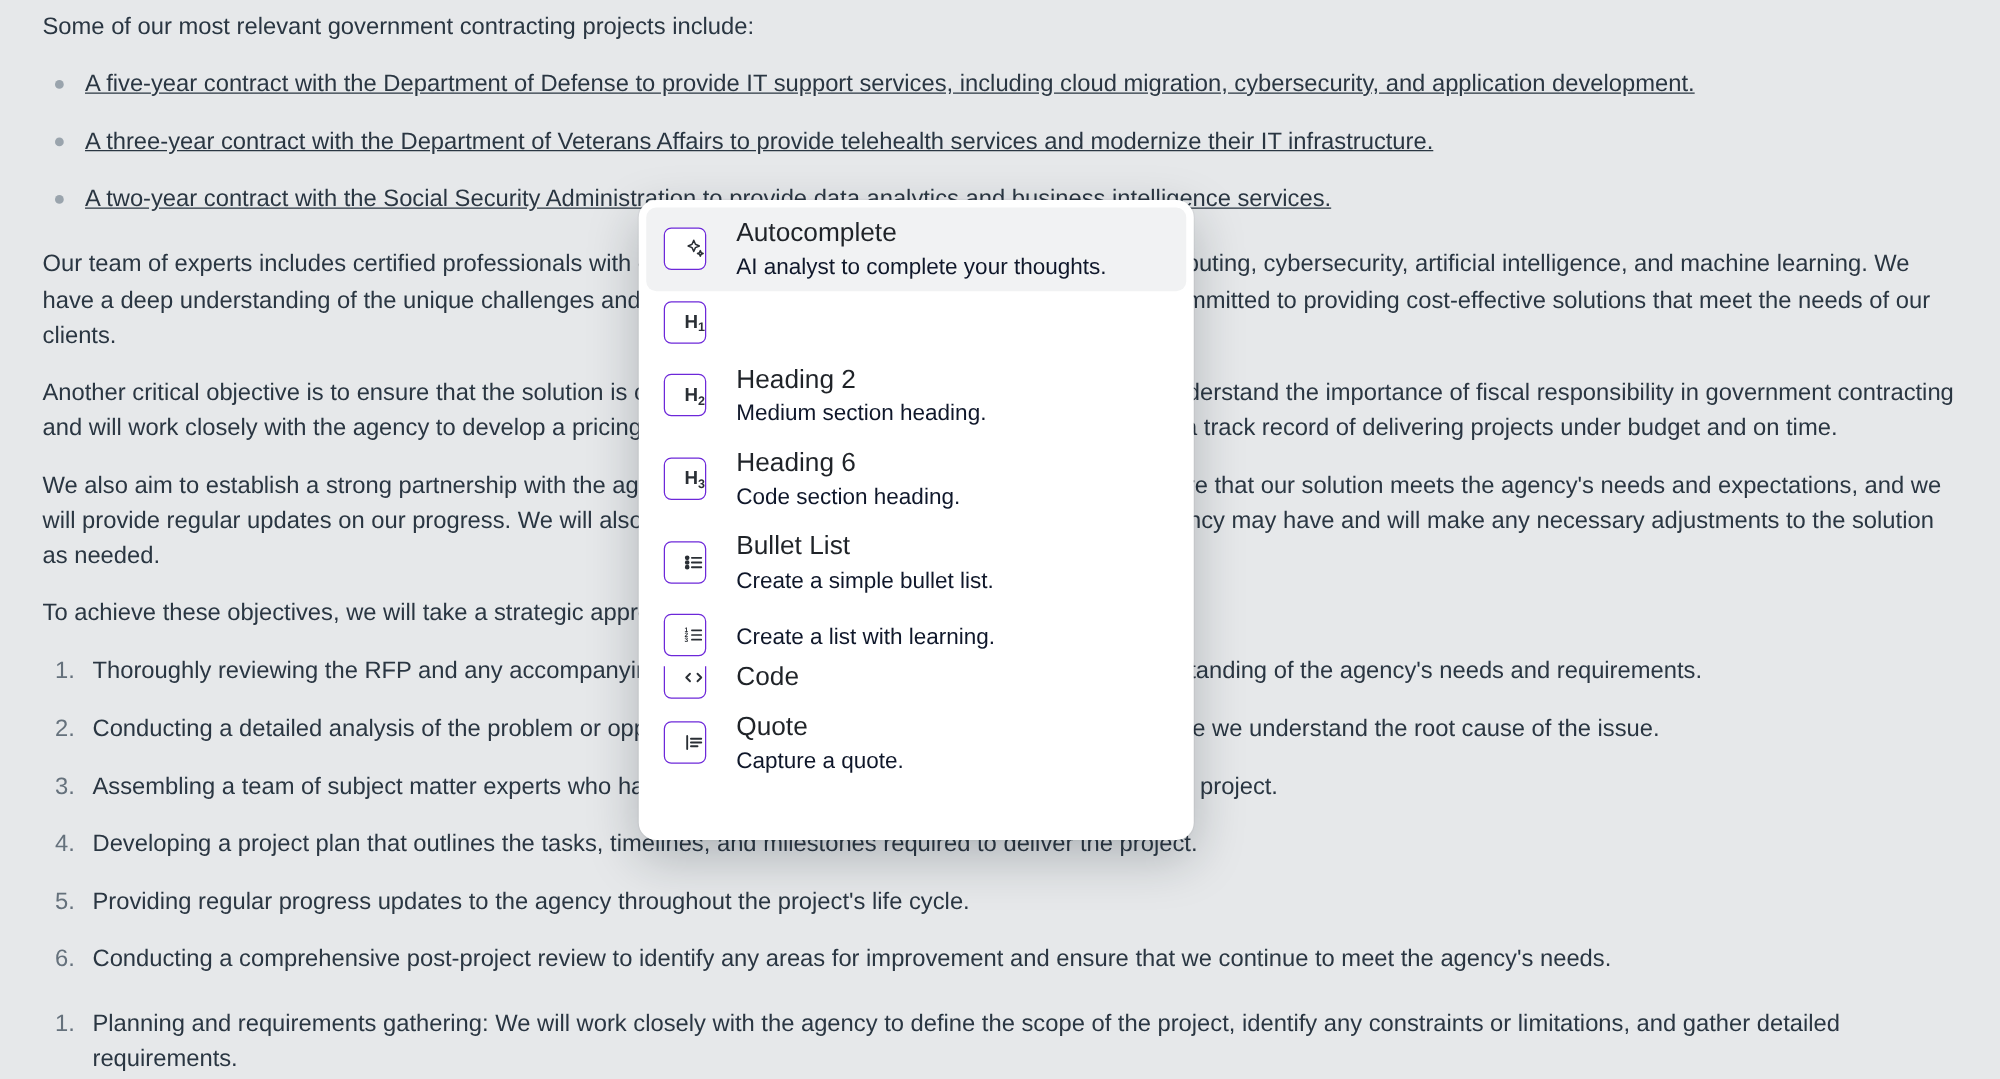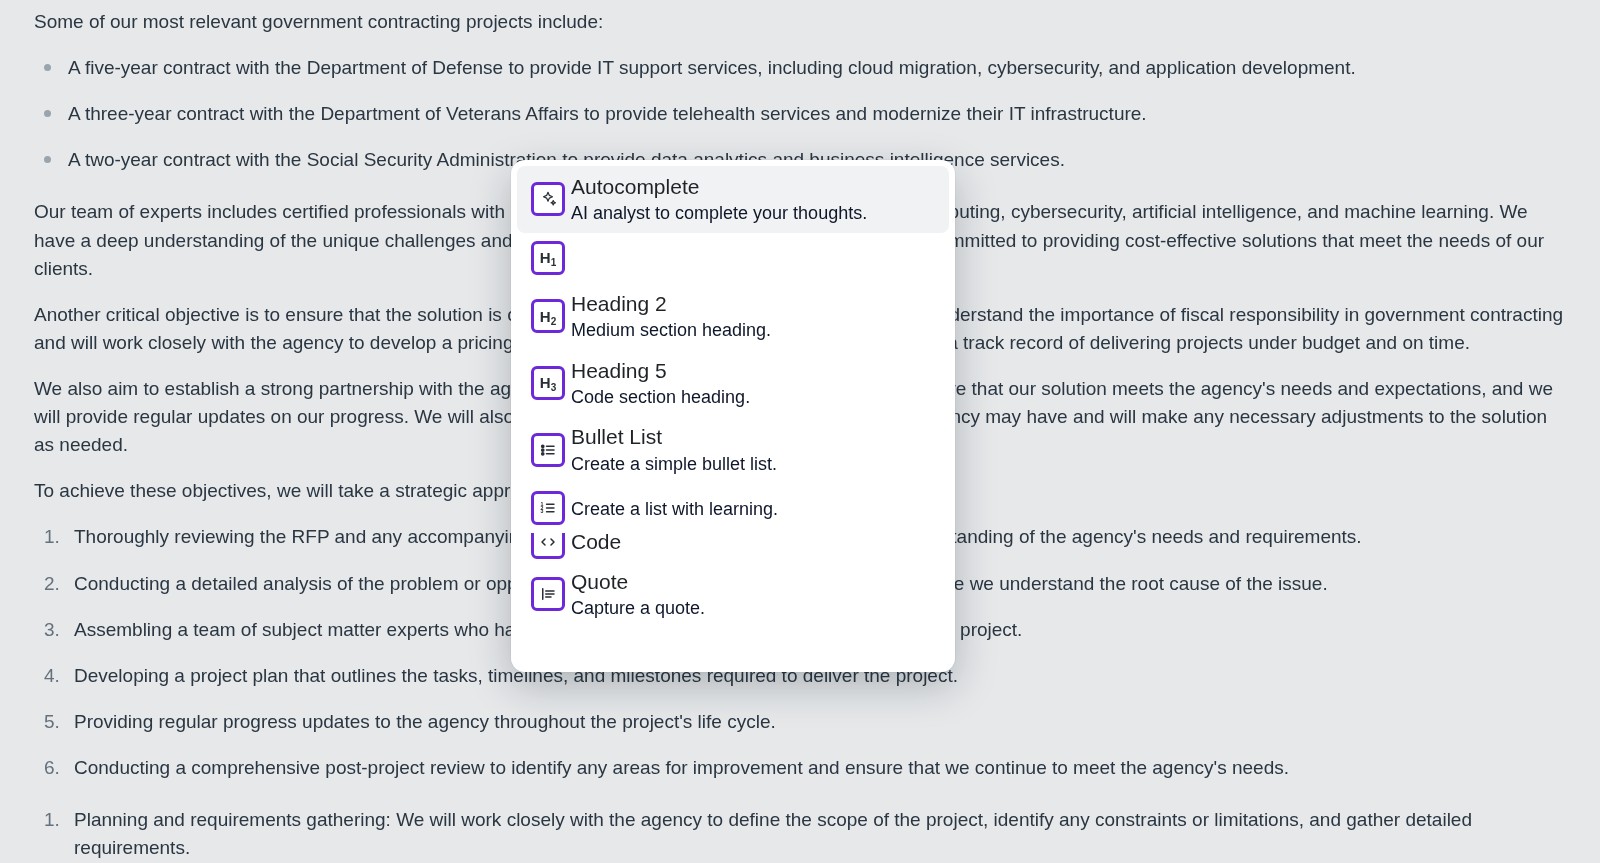--- a/index.html
+++ b/index.html
@@ -15,20 +15,21 @@
     padding: 0 34px;
     font-size: 19px;
     line-height: 1.48;
   }
   .para { margin-top: 8px; margin-bottom: 18px; }
   ul.bullets { list-style: none; padding-left: 10px; margin-bottom: 24px; }
   ul.bullets li {
     position: relative;
     padding-left: 24px;
     margin: 18px 0;
+    text-decoration: underline;
   }
   ul.bullets li::before {
     content: "";
     position: absolute;
     left: 0; top: 10px;
     width: 7px; height: 7px;
     border-radius: 50%;
     background: #9aa4ad;
   }
   ol.numbers { list-style: none; counter-reset: n; padding-left: 10px; margin-bottom: 24px; }
@@ -54,36 +55,36 @@
     height: 512px;
     background: #ffffff;
     border-radius: 14px;
     box-shadow: 0 14px 40px rgba(20, 30, 40, 0.25), 0 0 0 1px rgba(0,0,0,0.03);
     padding: 6px 0 0 0;
     overflow: hidden;
   }
   .menu-item {
     display: flex;
     align-items: center;
-    gap: 6px;
+    gap: 24px;
     padding: 8px 14px 8px 14px;
     cursor: pointer;
     border-radius: 8px;
     margin: 0 6px;
   }
   .menu-item.highlight { background: #f1f2f3; }
   .menu-icon {
     flex: 0 0 34px;
     width: 34px; height: 34px;
-    border: 3px solid #6d28d9;
+    border: 1px solid #6d28d9;
     border-radius: 6px;
     background: #fff;
     display: flex;
     align-items: center;
-    justify-content: center;
+    justify-content: flex-end;
     font-size: 15px;
     font-weight: 600;
     color: #2a2f35;
     font-family: ui-sans-serif, -apple-system, sans-serif;
   }
   .menu-icon .sub { font-size: 10px; font-weight: 700; position: relative; top: 3px; }
   .menu-icon svg { width: 18px; height: 18px; }
   .menu-text { display: flex; flex-direction: column; line-height: 1.25; }
   .menu-title { font-size: 21px; font-weight: 500; color: #1f2328; }
   .menu-desc { font-size: 18px; color: #0f172a; margin-top: 2px; }
@@ -149,21 +150,21 @@
       <div class="menu-text">
         <div class="menu-title">Heading 2</div>
         <div class="menu-desc">Medium section heading.</div>
       </div>
     </div>
     <div class="menu-item">
       <div class="menu-icon">
         <span>H<span class="sub">3</span></span>
       </div>
       <div class="menu-text">
-        <div class="menu-title">Heading 5</div>
+        <div class="menu-title">Heading 6</div>
         <div class="menu-desc">Code section heading.</div>
       </div>
     </div>
     <div class="menu-item">
       <div class="menu-icon">
         <svg viewBox="0 0 24 24" fill="none" stroke="#2a2f35" stroke-width="2" stroke-linecap="round">
           <circle cx="5" cy="7" r="1.5" fill="#2a2f35"></circle>
           <line x1="10" y1="7" x2="20" y2="7"></line>
           <circle cx="5" cy="12" r="1.5" fill="#2a2f35"></circle>
           <line x1="10" y1="12" x2="20" y2="12"></line>

